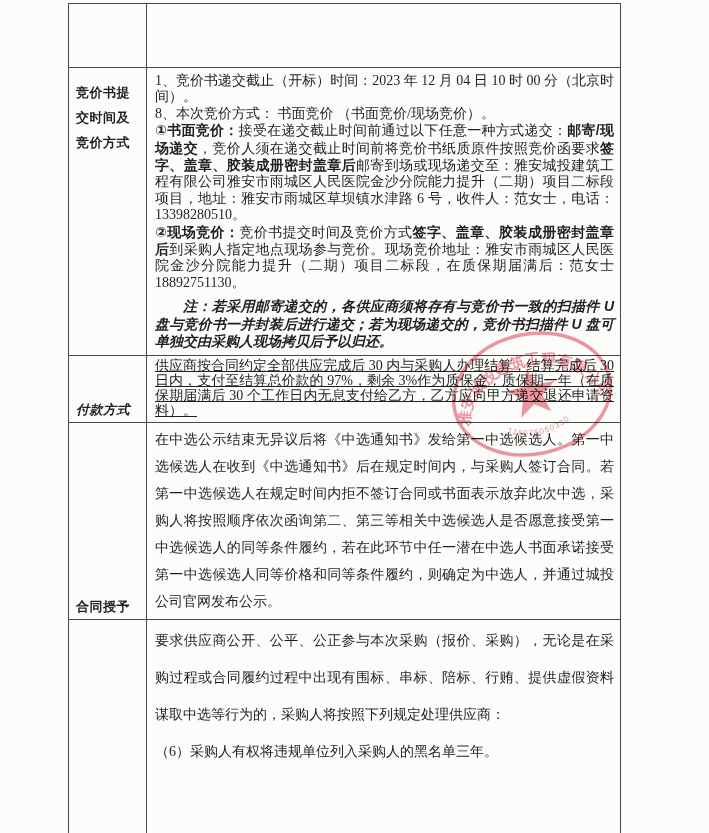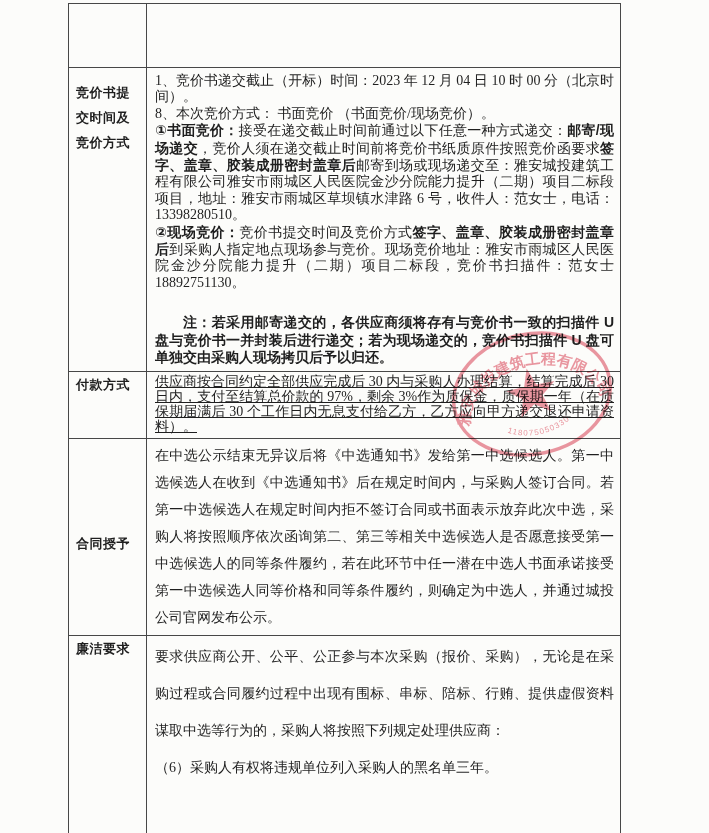--- a/index.html
+++ b/index.html
@@ -23,39 +23,39 @@
     width:78px;flex:0 0 78px;box-sizing:border-box;
     border-right:1.6px solid #474747;
     font-family:"Liberation Sans","DejaVu Sans",sans-serif;
     font-weight:bold;font-size:13px;line-height:25px;
     padding:0 5px 0 7px;
     letter-spacing:0.5px;
     display:flex;
   }
   .label-cell .label-text{display:block;}
   .lv-top{align-items:flex-start;padding-top:12px;}
-  .lv-top4{align-items:center;padding-top:14px;}
-  .lv-center{align-items:flex-start;}
+  .lv-top4{align-items:flex-end;padding-top:14px;}
+  .lv-center{align-items:flex-end;font-style:italic;}
   .content-cell{
     flex:1 1 auto;box-sizing:border-box;
     padding:5px 6px 4px 8px;
     font-size:14px;
     text-align:justify;
   }
   .r1{height:64px;}
   .r2{min-height:232px;}
   .r3{min-height:47px;}
   .r4{min-height:191px;}
   .r5{min-height:265px;}
   .r2 .content-cell{line-height:16.4px;}
   .r3 .content-cell{line-height:15px;padding-top:2px;text-decoration:underline;}
   .r4 .content-cell{line-height:27px;padding-top:3px;}
   .r5 .content-cell{line-height:37px;padding-top:2px;}
   .para{margin:0;}
-  .para.note{text-indent:2em;margin-top:23px;}
+  .para.note{text-indent:2em;margin-top:7px;font-style:italic;}
   .para span.b{font-weight:bold;font-family:"Liberation Sans","DejaVu Sans",sans-serif;}
   .para span.u{text-underline-offset:2px;}
   .seal{
     position:absolute;left:442px;top:322px;width:180px;height:150px;
     mix-blend-mode:multiply;
     pointer-events:none;
   }
 </style>
 </head>
 <body>
@@ -72,21 +72,21 @@
     </div>
 
     <div class="row r2">
       <div class="label-cell lv-top">
         <span class="label-text">竞价书提交时间及竞价方式</span>
       </div>
       <div class="content-cell">
           <div class="para"><span>1、竞价书递交截止（开标）时间：2023 年 12 月 04 日 10 时 00 分（北京时间）。</span></div>
           <div class="para"><span>8、本次竞价方式：</span><span class="u"> 书面竞价 </span><span>（书面竞价/现场竞价）。</span></div>
           <div class="para"><span class="b">①书面竞价：</span><span>接受在递交截止时间前通过以下任意一种方式递交：</span><span class="b u">邮寄/现场递交</span><span>，竞价人须在递交截止时间前将竞价书纸质原件按照竞价函要求</span><span class="b">签字、盖章、胶装成册密封盖章后</span><span>邮寄到场或现场递交至：雅安城投建筑工程有限公司</span><span class="u">雅安市雨城区人民医院金沙分院能力提升（二期）项目二标段</span><span>项目，地址：</span><span class="u">雅安市雨城区草坝镇水津路 6 号，</span><span>收件人：</span><span class="u">范女士</span><span>，电话：</span><span class="u">13398280510</span><span>。</span></div>
-          <div class="para"><span class="b">②现场竞价：</span><span>竞价书提交时间及竞价方式</span><span class="b">签字、盖章、胶装成册密封盖章后</span><span>到采购人指定地点现场参与竞价。现场竞价地址：</span><span class="u">雅安市雨城区人民医院金沙分院能力提升（二期）项目二标段</span><span>，竞价书扫描件：</span><span class="u">范女士 18892751130</span><span>。</span></div>
+          <div class="para"><span class="b">②现场竞价：</span><span>竞价书提交时间及竞价方式</span><span class="b">签字、盖章、胶装成册密封盖章后</span><span>到采购人指定地点现场参与竞价。现场竞价地址：</span><span class="u">雅安市雨城区人民医院金沙分院能力提升（二期）项目二标段</span><span>，在质保期届满后：</span><span class="u">范女士 18892751130</span><span>。</span></div>
           <div class="para note"><span class="b">注：若采用邮寄递交的，各供应商须将存有与竞价书一致的扫描件 U 盘与竞价书一并封装后进行递交；若为现场递交的，竞价书扫描件 U 盘可单独交由采购人现场拷贝后予以归还。</span></div>
         </div>
     </div>
 
     <div class="row r3">
       <div class="label-cell lv-center">
         <span class="label-text">付款方式</span>
       </div>
       <div class="content-cell">
           <div class="para"><span>供应商按合同约定全部供应完成后 30 内与采购人办理结算，结算完成后 30 日内，支付至结算总价款的 97%，剩余 3%作为质保金，质保期一年（在质保期届满后 30 个工作日内无息支付给乙方，乙方应向甲方递交退还申请资料）。</span></div>

